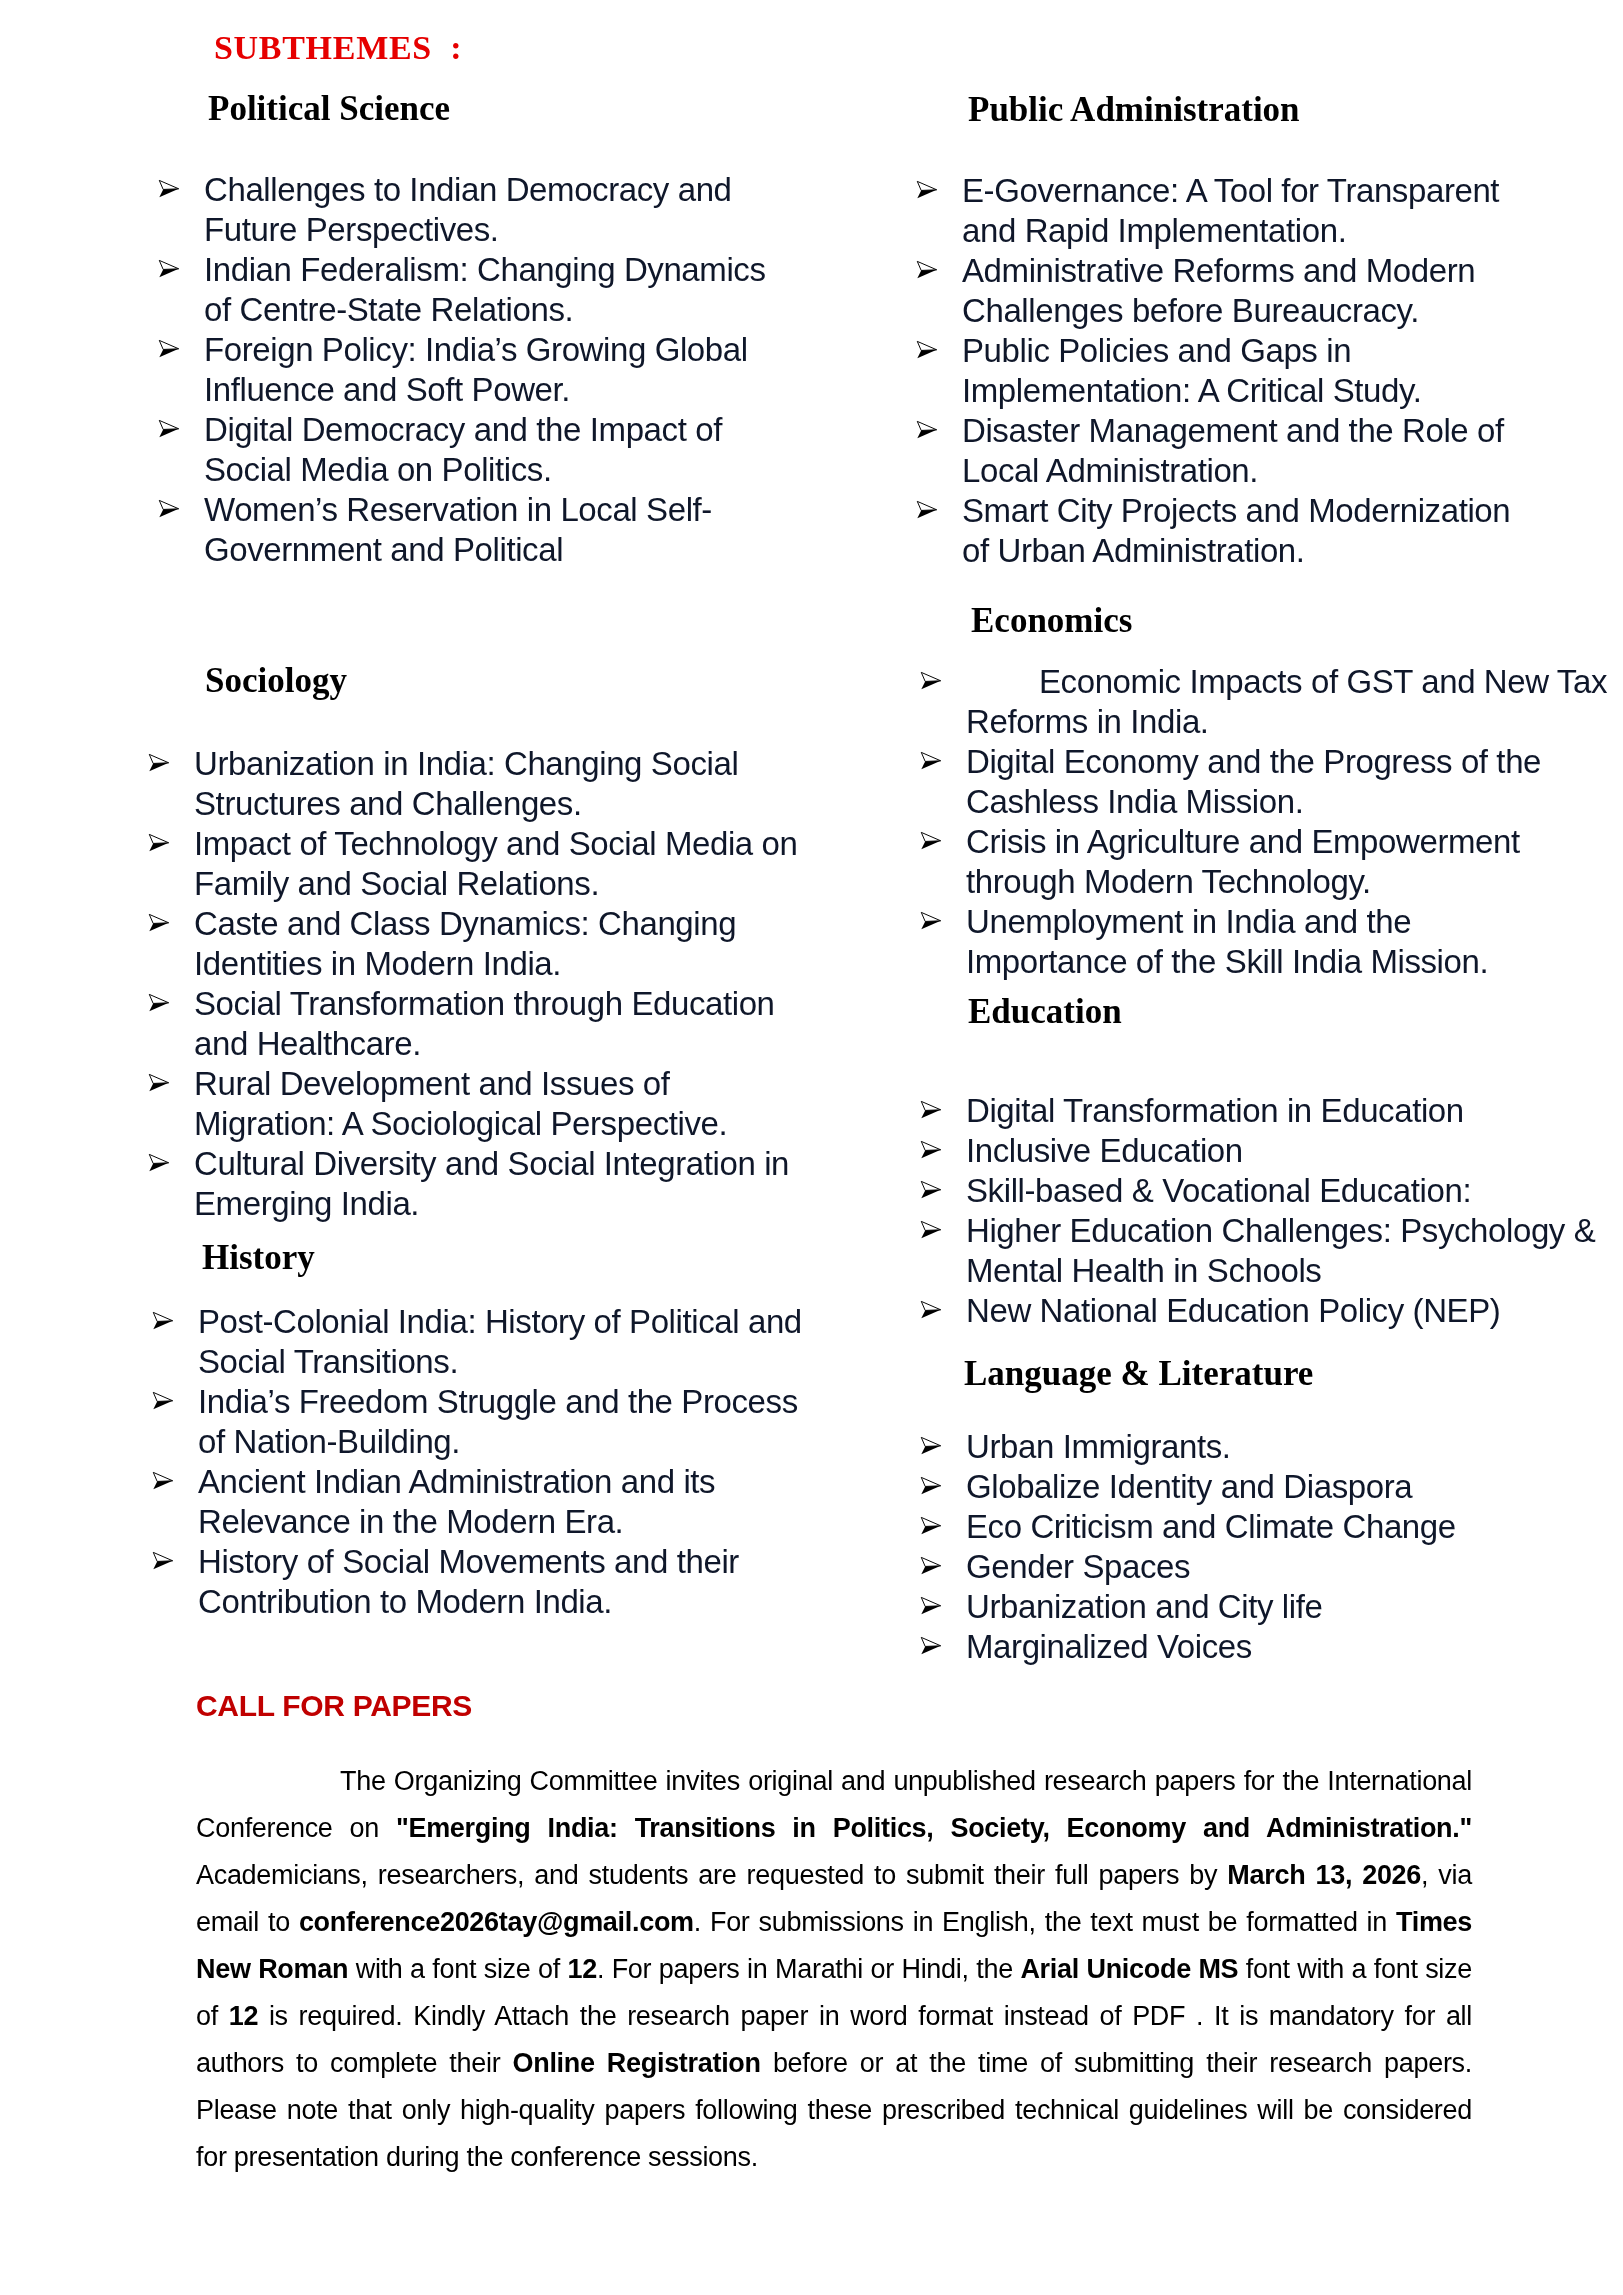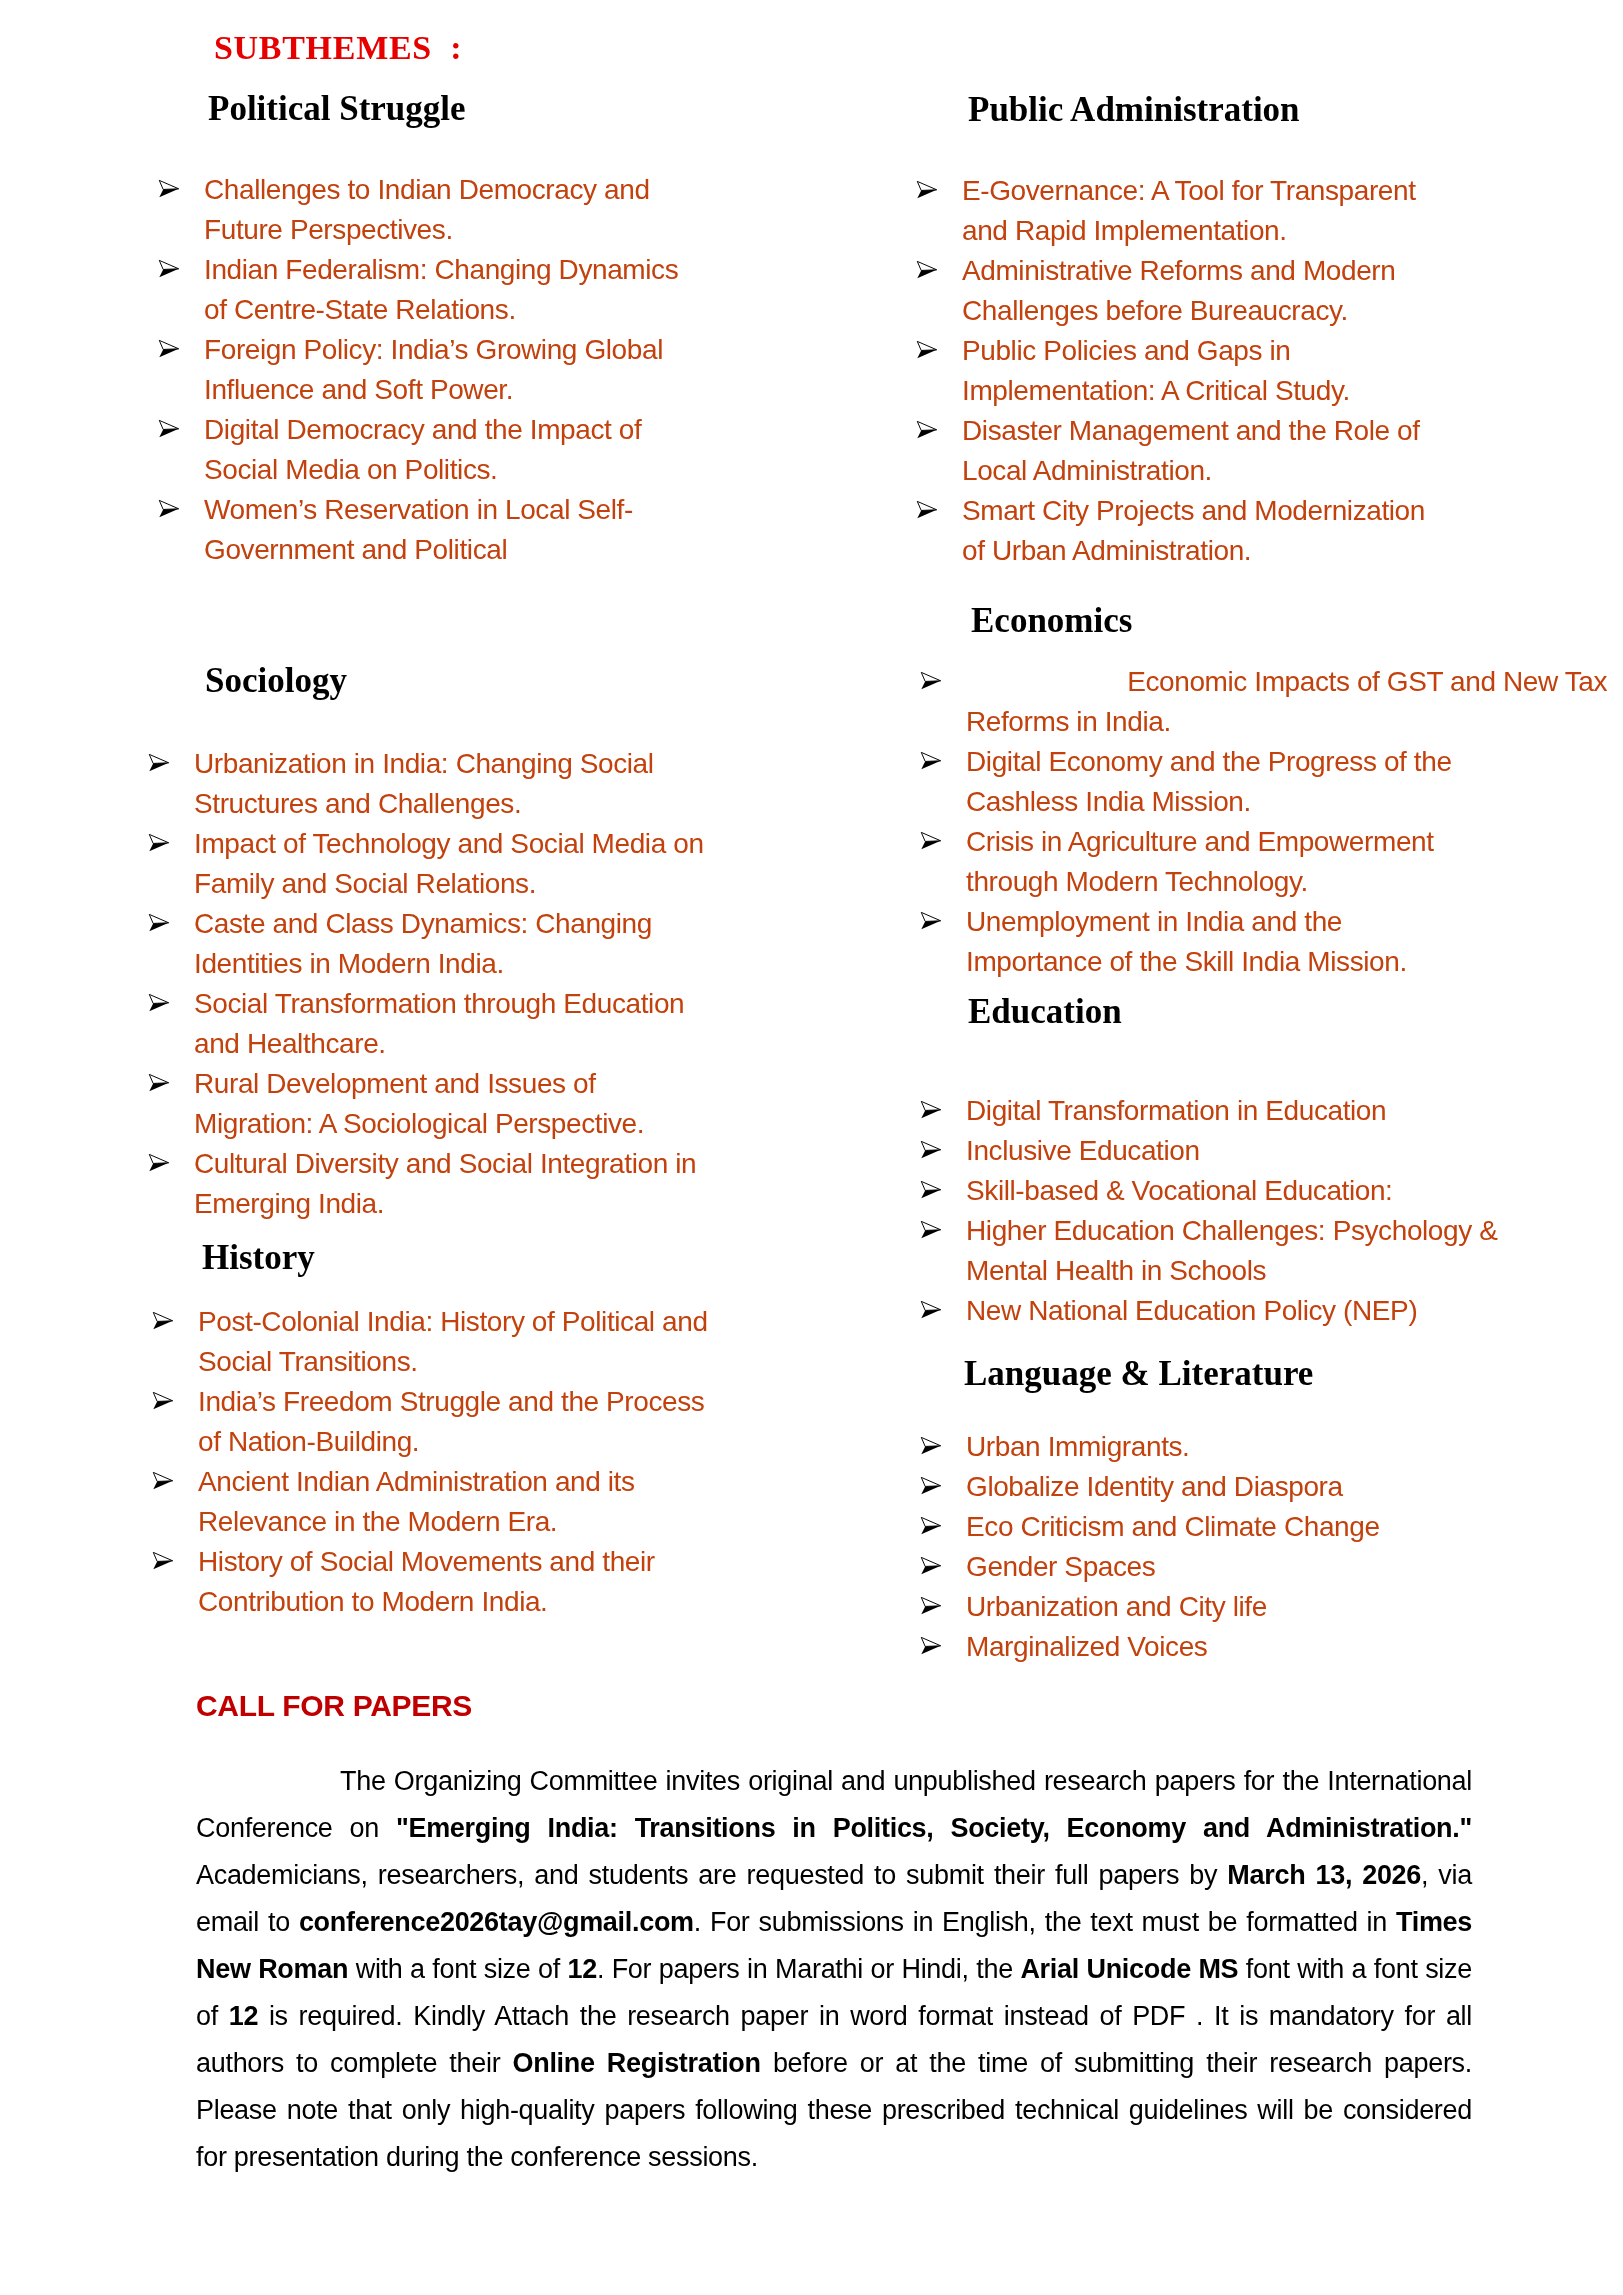--- a/index.html
+++ b/index.html
@@ -11,21 +11,21 @@
     white-space: pre;
   }
   .sec-head {
     font-family: "Liberation Serif", "DejaVu Serif", serif;
     font-weight: bold; font-size: 35px; color: #000; white-space: nowrap;
   }
   .blist { position: absolute; margin: 0; padding: 0; list-style: none; }
   .blist li {
     position: relative;
     font-family: "Liberation Sans", "DejaVu Sans", sans-serif;
-    font-size: 28px; line-height: 40px; color: #c2410c;
+    font-size: 33px; line-height: 40px; color: #0f172a;
     letter-spacing: -0.4px;
   }
   .blist li .arrow {
     position: absolute; top: 9.2px; width: 22px; height: 19.6px;
   }
   .blist li .txt { display: block; }
   .cfp-head {
     font-family: "Liberation Sans", "DejaVu Sans", sans-serif;
     font-weight: bold; color: #c00000; font-size: 30px; letter-spacing: -0.3px;
   }
@@ -36,21 +36,21 @@
     letter-spacing: -0.3px; color: #000;
   }
   .cfp-para b { font-weight: bold; }
   .indent { display: inline-block; width: 144px; }
 </style>
 </head>
 <body>
 
 <div class="abs title-red" style="left:214px; top:29px;">SUBTHEMES  :</div>
 
-<div class="abs sec-head" style="left:208px; top:89px;">Political Struggle</div>
+<div class="abs sec-head" style="left:208px; top:89px;">Political Science</div>
 <ul class="blist" style="left:158px; top:170px; width:654px;">
     <li>
   <svg class="arrow" viewBox="0 0 34 30">
     <polygon points="2,2 32,15 8,16" fill="#ffffff" stroke="#000" stroke-width="1.5"></polygon>
     <polygon points="8,16 32,15 2,28" fill="#000"></polygon>
   </svg>
 <span class="txt" style="margin-left: 46px;">Challenges to Indian Democracy and</span>
       <span class="txt" style="margin-left: 46px;">Future Perspectives.</span>
     </li>
     <li>

